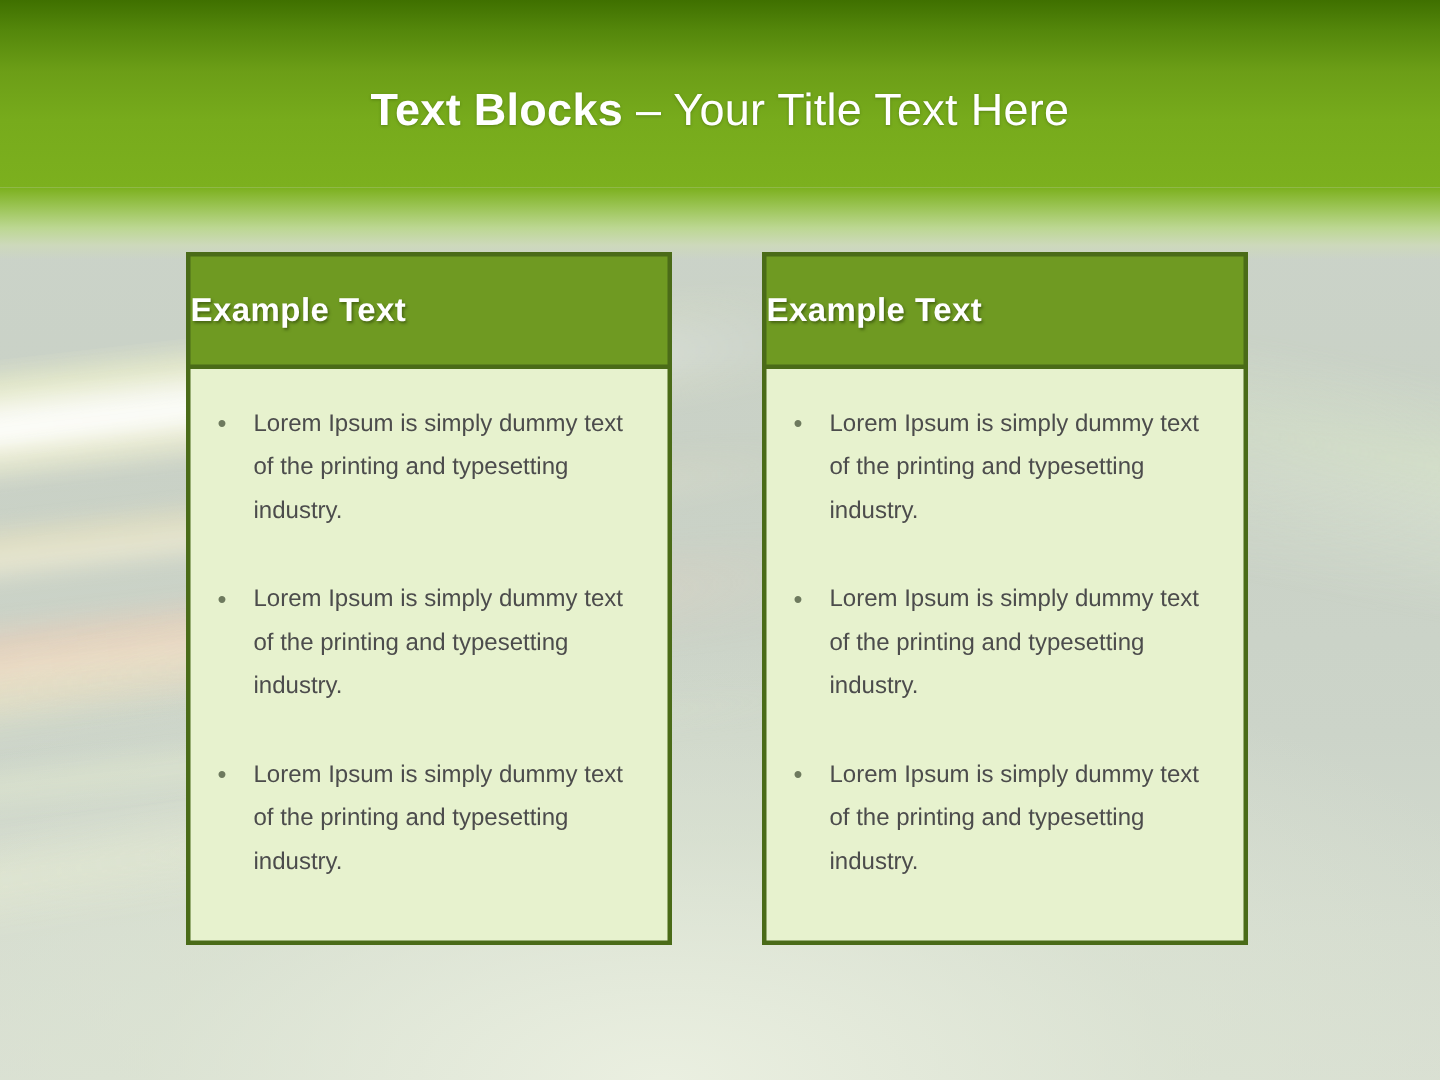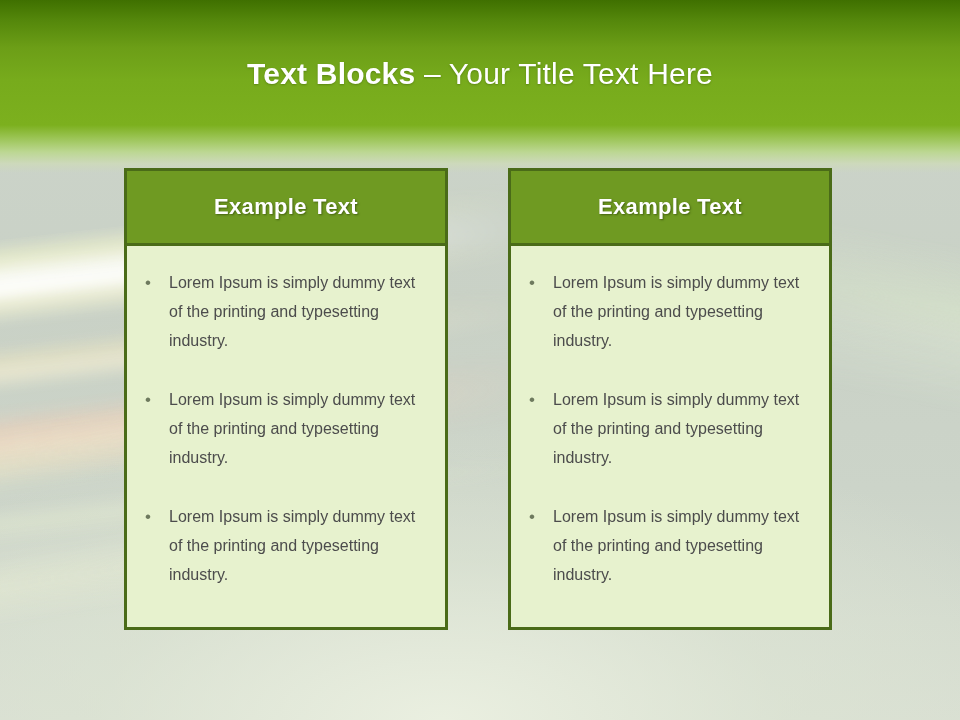--- a/index.html
+++ b/index.html
@@ -180,21 +180,20 @@
     display:flex;
     flex-direction:column;
   }
 
   .block-header {
     height:78px;
     border:3px solid #4a6b18;
     background:#6f9a22;
     display:flex;
     align-items:center;
-    justify-content:center;
   }
 
   .block-header-title {
     color:#ffffff;
     font-size:22px;
     font-weight:bold;
     text-shadow:1px 1px 2px rgba(35,55,5,0.55);
     letter-spacing:0.3px;
   }
 

